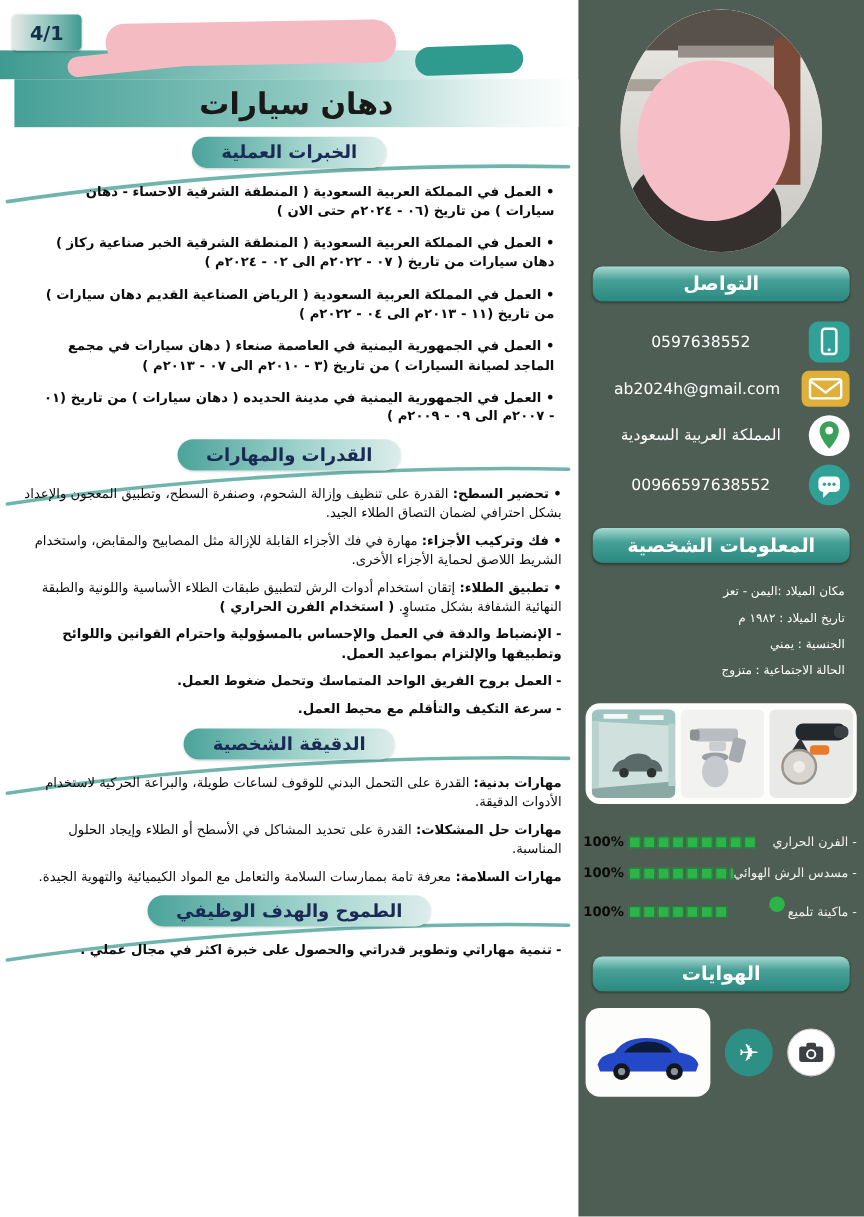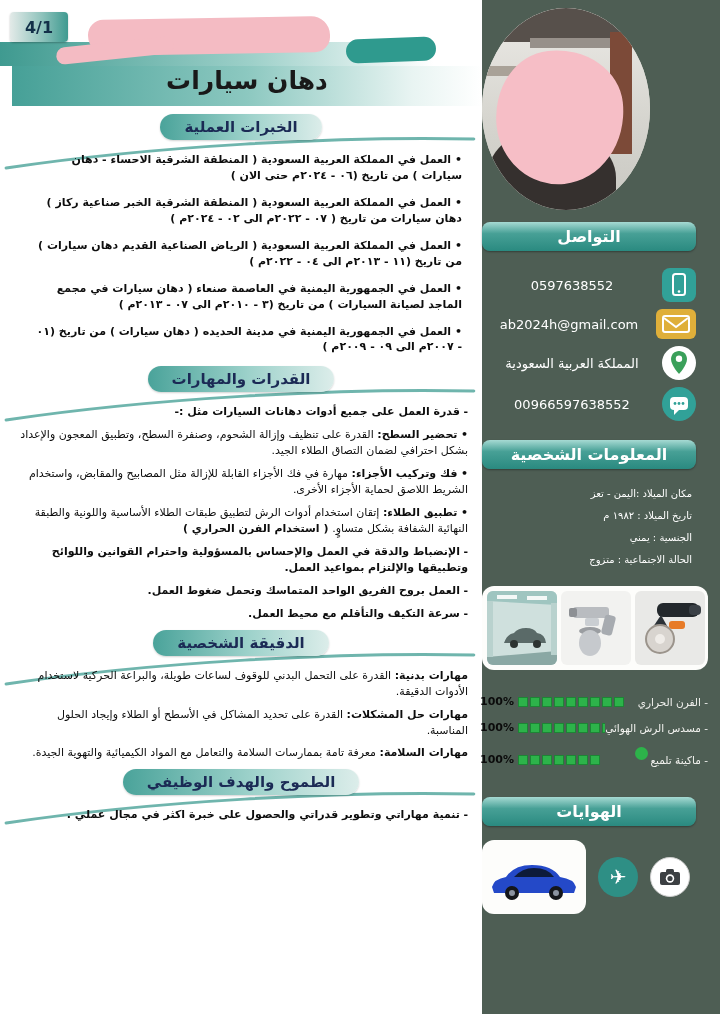--- a/index.html
+++ b/index.html
@@ -5,21 +5,21 @@
   * { box-sizing: border-box; }
   html, body { margin: 0; padding: 0; }
   body {
     width: 720px; height: 1014px;
     font-family: "DejaVu Sans", sans-serif;
     background: #ffffff;
   }
   .page { width: 720px; height: 1014px; display: flex; direction: rtl; overflow: hidden; background: #fff; }
 
   
-  .sidebar { flex: none; width: 238px; background: #4e5e54; display: flex; flex-direction: column; align-items: flex-end; padding: 8px 0 4px; }
+  .sidebar { flex: none; width: 238px; background: #4e5e54; display: flex; flex-direction: column; align-items: center; padding: 8px 0 4px; }
   .photo { width: 168px; height: 202px; border-radius: 50%; position: relative; overflow: hidden; background: #d9d8d2; flex: none; }
   .ph-sky  { position: absolute; inset: 0; background: linear-gradient(180deg,#eceae6 0%,#d6d5cf 55%,#c9c8c2 100%); }
   .ph-roof { position: absolute; top: 0; left: 0; width: 100%; height: 34px; background: #57504b; }
   .ph-roof2{ position: absolute; top: 30px; right: 0; width: 120px; height: 10px; background: #97908a; }
   .ph-pole { position: absolute; top: 24px; right: 18px; width: 22px; height: 122px; background: #7c4a38; }
   .ph-beam { position: absolute; top: 58px; left: 0; width: 112px; height: 10px; background: #a9a298; }
   .ph-hair { position: absolute; bottom: -14px; left: 6px; width: 128px; height: 96px; background: #35302e; border-radius: 48% 52% 30% 30%; }
   .ph-blob { position: absolute; top: 42px; left: 14px; width: 128px; height: 134px; background: #f6bec6;
              border-radius: 46% 54% 52% 48% / 52% 44% 56% 48%; transform: rotate(-6deg); }
 
@@ -69,21 +69,21 @@
     background: linear-gradient(90deg,#3f9a90 0%,#9dd0c9 55%,#ffffff 95%); }
   .pink-blob  { position: absolute; top: 18px; left: 88px; width: 242px; height: 36px; background: #f4bbc3;
     border-radius: 18px 22px 18px 24px; transform: rotate(-1deg); }
   .pink-blob2 { position: absolute; top: 42px; left: 56px; width: 118px; height: 17px; background: #f4bbc3;
     border-radius: 10px; transform: rotate(-6deg); }
   .green-blob { position: absolute; top: 38px; left: 346px; width: 90px; height: 24px; background: #2f9a8e;
     border-radius: 12px; transform: rotate(-2deg); }
 
   .title-band { position: relative; height: 40px; width: 470px;
     background: linear-gradient(90deg,#46a097 0%,#8cc8c0 50%,#e8f4f2 85%,#ffffff 100%);
-    display: flex; justify-content: center; }
+    display: flex; align-items: center; justify-content: center; }
   .title-band h1 { margin: 0; font-size: 25px; font-weight: bold; color: #191919; }
 
   .section { position: relative; padding: 0 12px; margin-top: 8px; }
   .pill { position: relative; z-index: 2; width: fit-content; margin: 0 auto; padding: 4px 24px; border-radius: 16px;
     background: linear-gradient(90deg,#4aa39a 0%,#9ed2cb 55%,#dcedea 100%);
     color: #1b2a55; font-weight: bold; font-size: 15px; box-shadow: 0 1px 2px rgba(0,0,0,.18); }
   .swoosh { position: absolute; left: 0; top: 20px; width: 100%; height: 38px; z-index: 1; pointer-events: none; }
   .items { position: relative; z-index: 2; margin-top: 12px; }
   .item { font-size: 11px; line-height: 1.45; color: #0d0d0d; margin-bottom: 7px; text-align: right; }
   .item .bullet { font-weight: bold; }
@@ -302,21 +302,20 @@
         <div class="item"><span class="bullet">•</span> <span>العمل في الجمهورية اليمنية في مدينة الحديده ( دهان سيارات ) من تاريخ (٠١ - ٢٠٠٧م الى ٠٩ - ٢٠٠٩م )</span></div>
       </div>
     </section>
 
     <section class="section">
       <div class="pill">القدرات والمهارات</div>
       <svg class="swoosh" viewBox="0 0 470 38" preserveAspectRatio="none">
           <path d="M462 5 C 330 2 150 12 6 34" fill="none" stroke="#56a89f" stroke-width="3" stroke-linecap="round" opacity="0.85"></path>
         </svg>
       <div class="items ab-items">
-        <div class="item"><span class="bullet">-</span> <span class="lab">قدرة العمل على جميع أدوات دهانات السيارات مثل :-</span><span></span><span class="lab"></span></div>
         <div class="item"><span class="bullet">•</span> <span class="lab">تحضير السطح:</span><span> القدرة على تنظيف وإزالة الشحوم، وصنفرة السطح، وتطبيق المعجون والإعداد بشكل احترافي لضمان التصاق الطلاء الجيد.</span><span class="lab"></span></div>
         <div class="item"><span class="bullet">•</span> <span class="lab">فك وتركيب الأجزاء:</span><span> مهارة في فك الأجزاء القابلة للإزالة مثل المصابيح والمقابض، واستخدام الشريط اللاصق لحماية الأجزاء الأخرى.</span><span class="lab"></span></div>
         <div class="item"><span class="bullet">•</span> <span class="lab">تطبيق الطلاء:</span><span> إتقان استخدام أدوات الرش لتطبيق طبقات الطلاء الأساسية واللونية والطبقة النهائية الشفافة بشكل متساوٍ.</span><span class="lab"> ( استخدام الفرن الحراري )</span></div>
         <div class="item"><span class="bullet">-</span> <span class="lab">الإنضباط والدقة في العمل والإحساس بالمسؤولية واحترام القوانين واللوائح وتطبيقها والإلتزام بمواعيد العمل.</span><span></span><span class="lab"></span></div>
         <div class="item"><span class="bullet">-</span> <span class="lab">العمل بروح الفريق الواحد المتماسك وتحمل ضغوط العمل.</span><span></span><span class="lab"></span></div>
         <div class="item"><span class="bullet">-</span> <span class="lab">سرعة التكيف والتأقلم مع محيط العمل.</span><span></span><span class="lab"></span></div>
       </div>
     </section>
 
     <section class="section">

